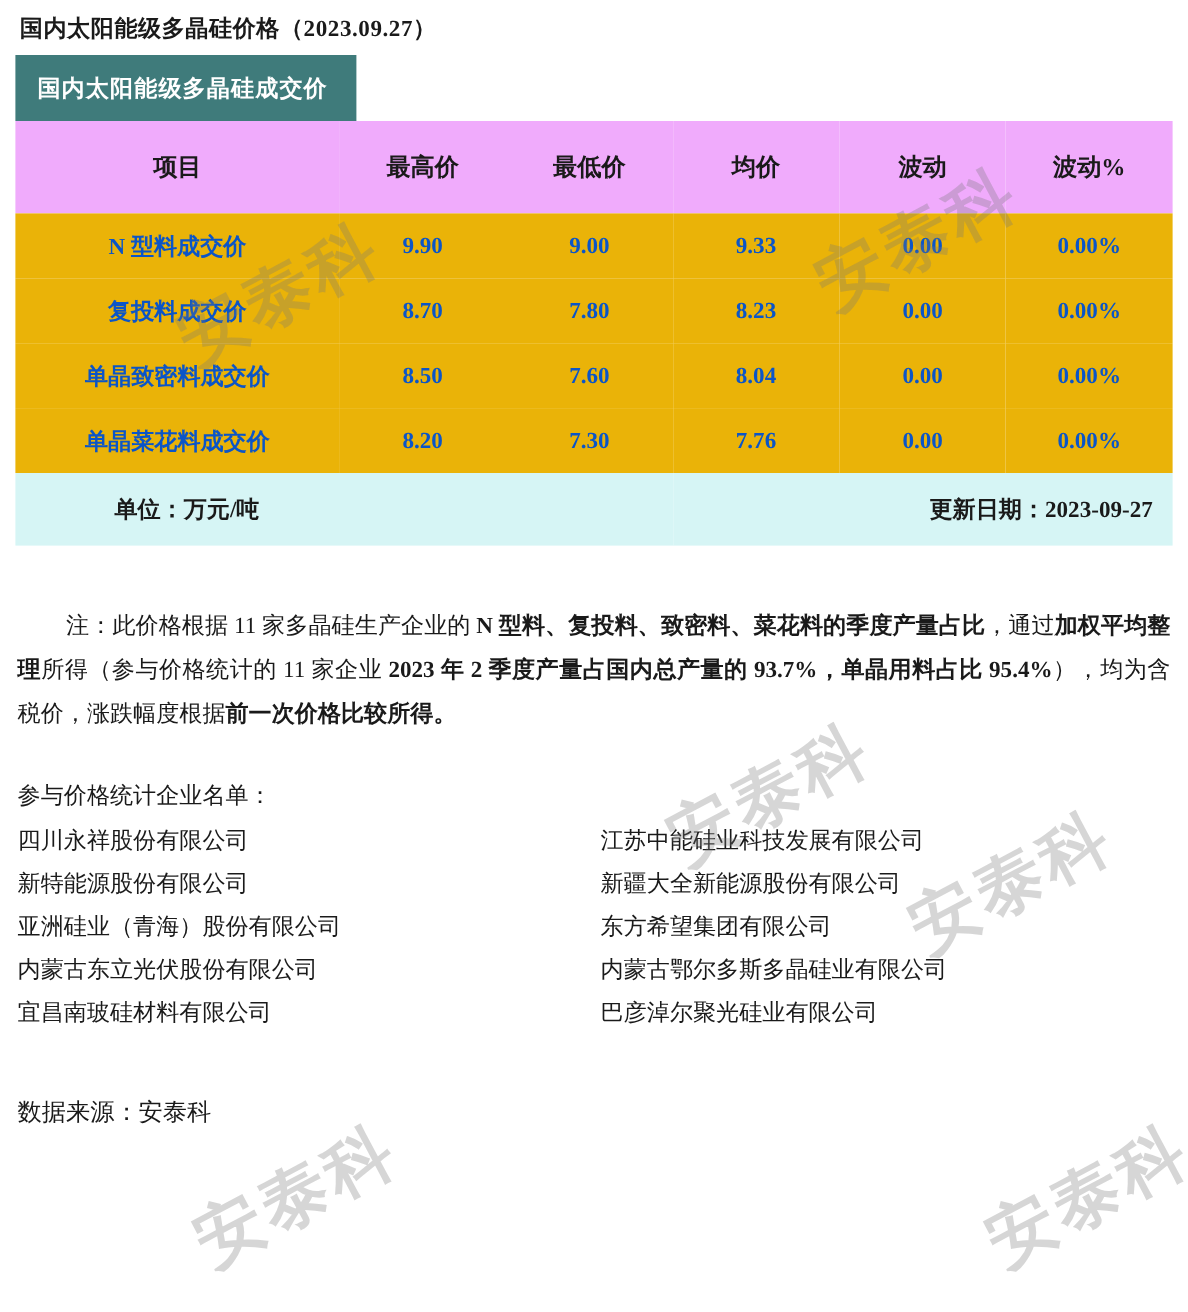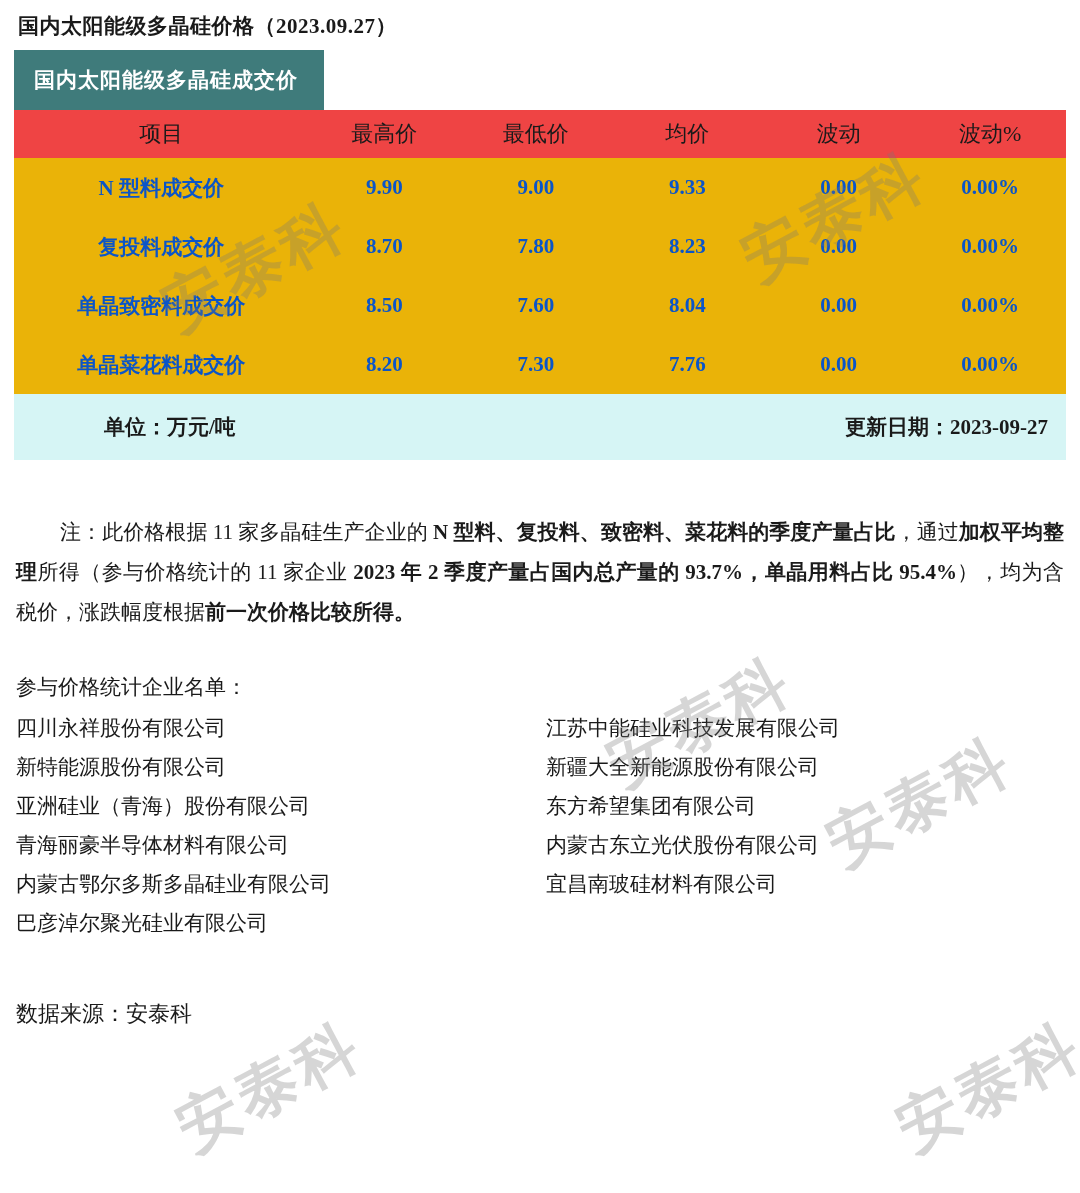--- a/index.html
+++ b/index.html
@@ -72,24 +72,24 @@
   table.price {
     width: 100%;
     border-collapse: collapse;
     table-layout: fixed;
   }
   table.price th,
   table.price td {
     padding: 0;
   }
   .row-head td {
-    background: #ef4444;
-    height: 48px;
+    background: #f0abfc;
+    height: 84px;
     font-size: 22px;
-    font-weight: normal;
+    font-weight: bold;
     text-align: center;
     color: #1a1a1a;
   }
   .row-data td {
     background: #eab308;
     height: 59px;
     font-size: 21px;
     font-weight: bold;
     text-align: center;
     color: #0b55c8;
@@ -238,21 +238,20 @@
 
   <div class="company-block">
     <div class="company-title">参与价格统计企业名单：</div>
     <div class="company-grid">
       <div>四川永祥股份有限公司</div>
       <div>江苏中能硅业科技发展有限公司</div>
       <div>新特能源股份有限公司</div>
       <div>新疆大全新能源股份有限公司</div>
       <div>亚洲硅业（青海）股份有限公司</div>
       <div>东方希望集团有限公司</div>
-      <div>青海丽豪半导体材料有限公司</div>
       <div>内蒙古东立光伏股份有限公司</div>
       <div>内蒙古鄂尔多斯多晶硅业有限公司</div>
       <div>宜昌南玻硅材料有限公司</div>
       <div>巴彦淖尔聚光硅业有限公司</div>
       <div></div>
     </div>
   </div>
 
   <div class="source">数据来源：安泰科</div>
 

